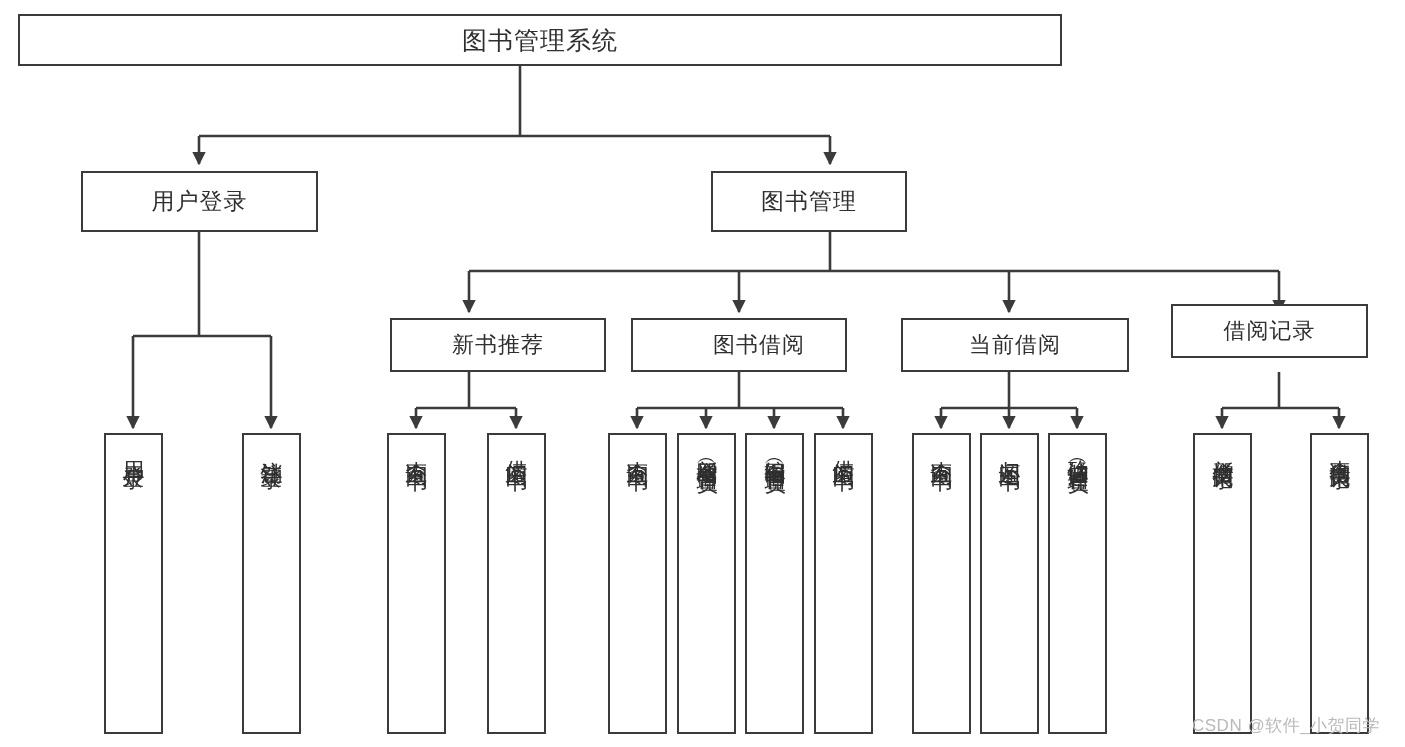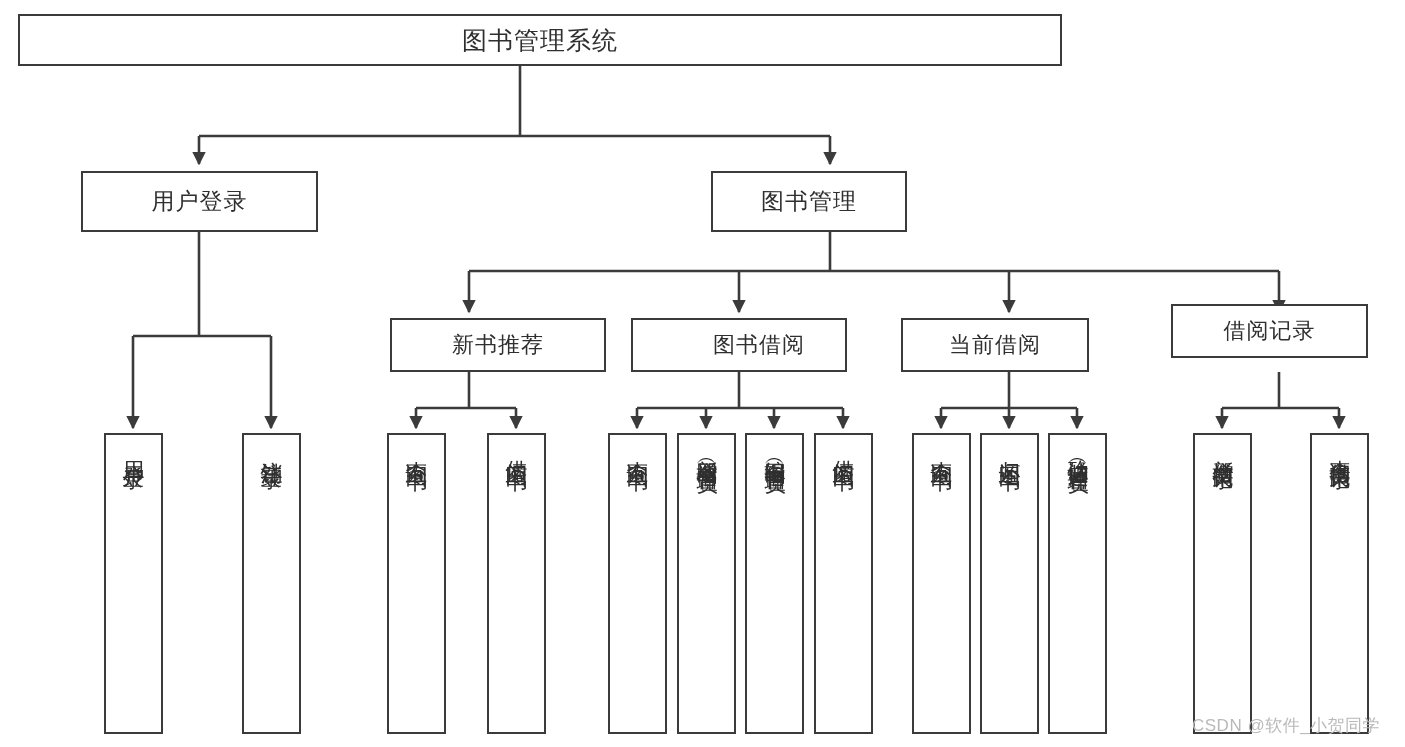--- a/index.html
+++ b/index.html
@@ -138,21 +138,21 @@
   <div class="node level1" style="left:711px; top:171px; width:196px; height:61px;">
     <span class="node-label">图书管理</span>
   </div>
 
   <div class="node level2" style="left:361px; top:318px; width:216px; height:54px;margin-left:29px;">
     <span class="node-label">新书推荐</span>
   </div>
   <div class="node level2" style="left:631px; top:318px; width:216px; height:54px;padding-left:40px;">
     <span class="node-label">图书借阅</span>
   </div>
-  <div class="node level2" style="left:901px; top:318px; width:188px; height:54px;">
+  <div class="node level2" style="left:901px; top:318px; width:228px; height:54px;">
     <span class="node-label">当前借阅</span>
   </div>
   <div class="node level2" style="left:1171px; top:304px; width:197px; height:54px;">
     <span class="node-label">借阅记录</span>
   </div>
 
   <div class="node leaf" style="left:104px; top:433px; width:59px; height:301px;">
     <span class="node-label">用户登录</span>
   </div>
   <div class="node leaf" style="left:242px; top:433px; width:59px; height:301px;">

